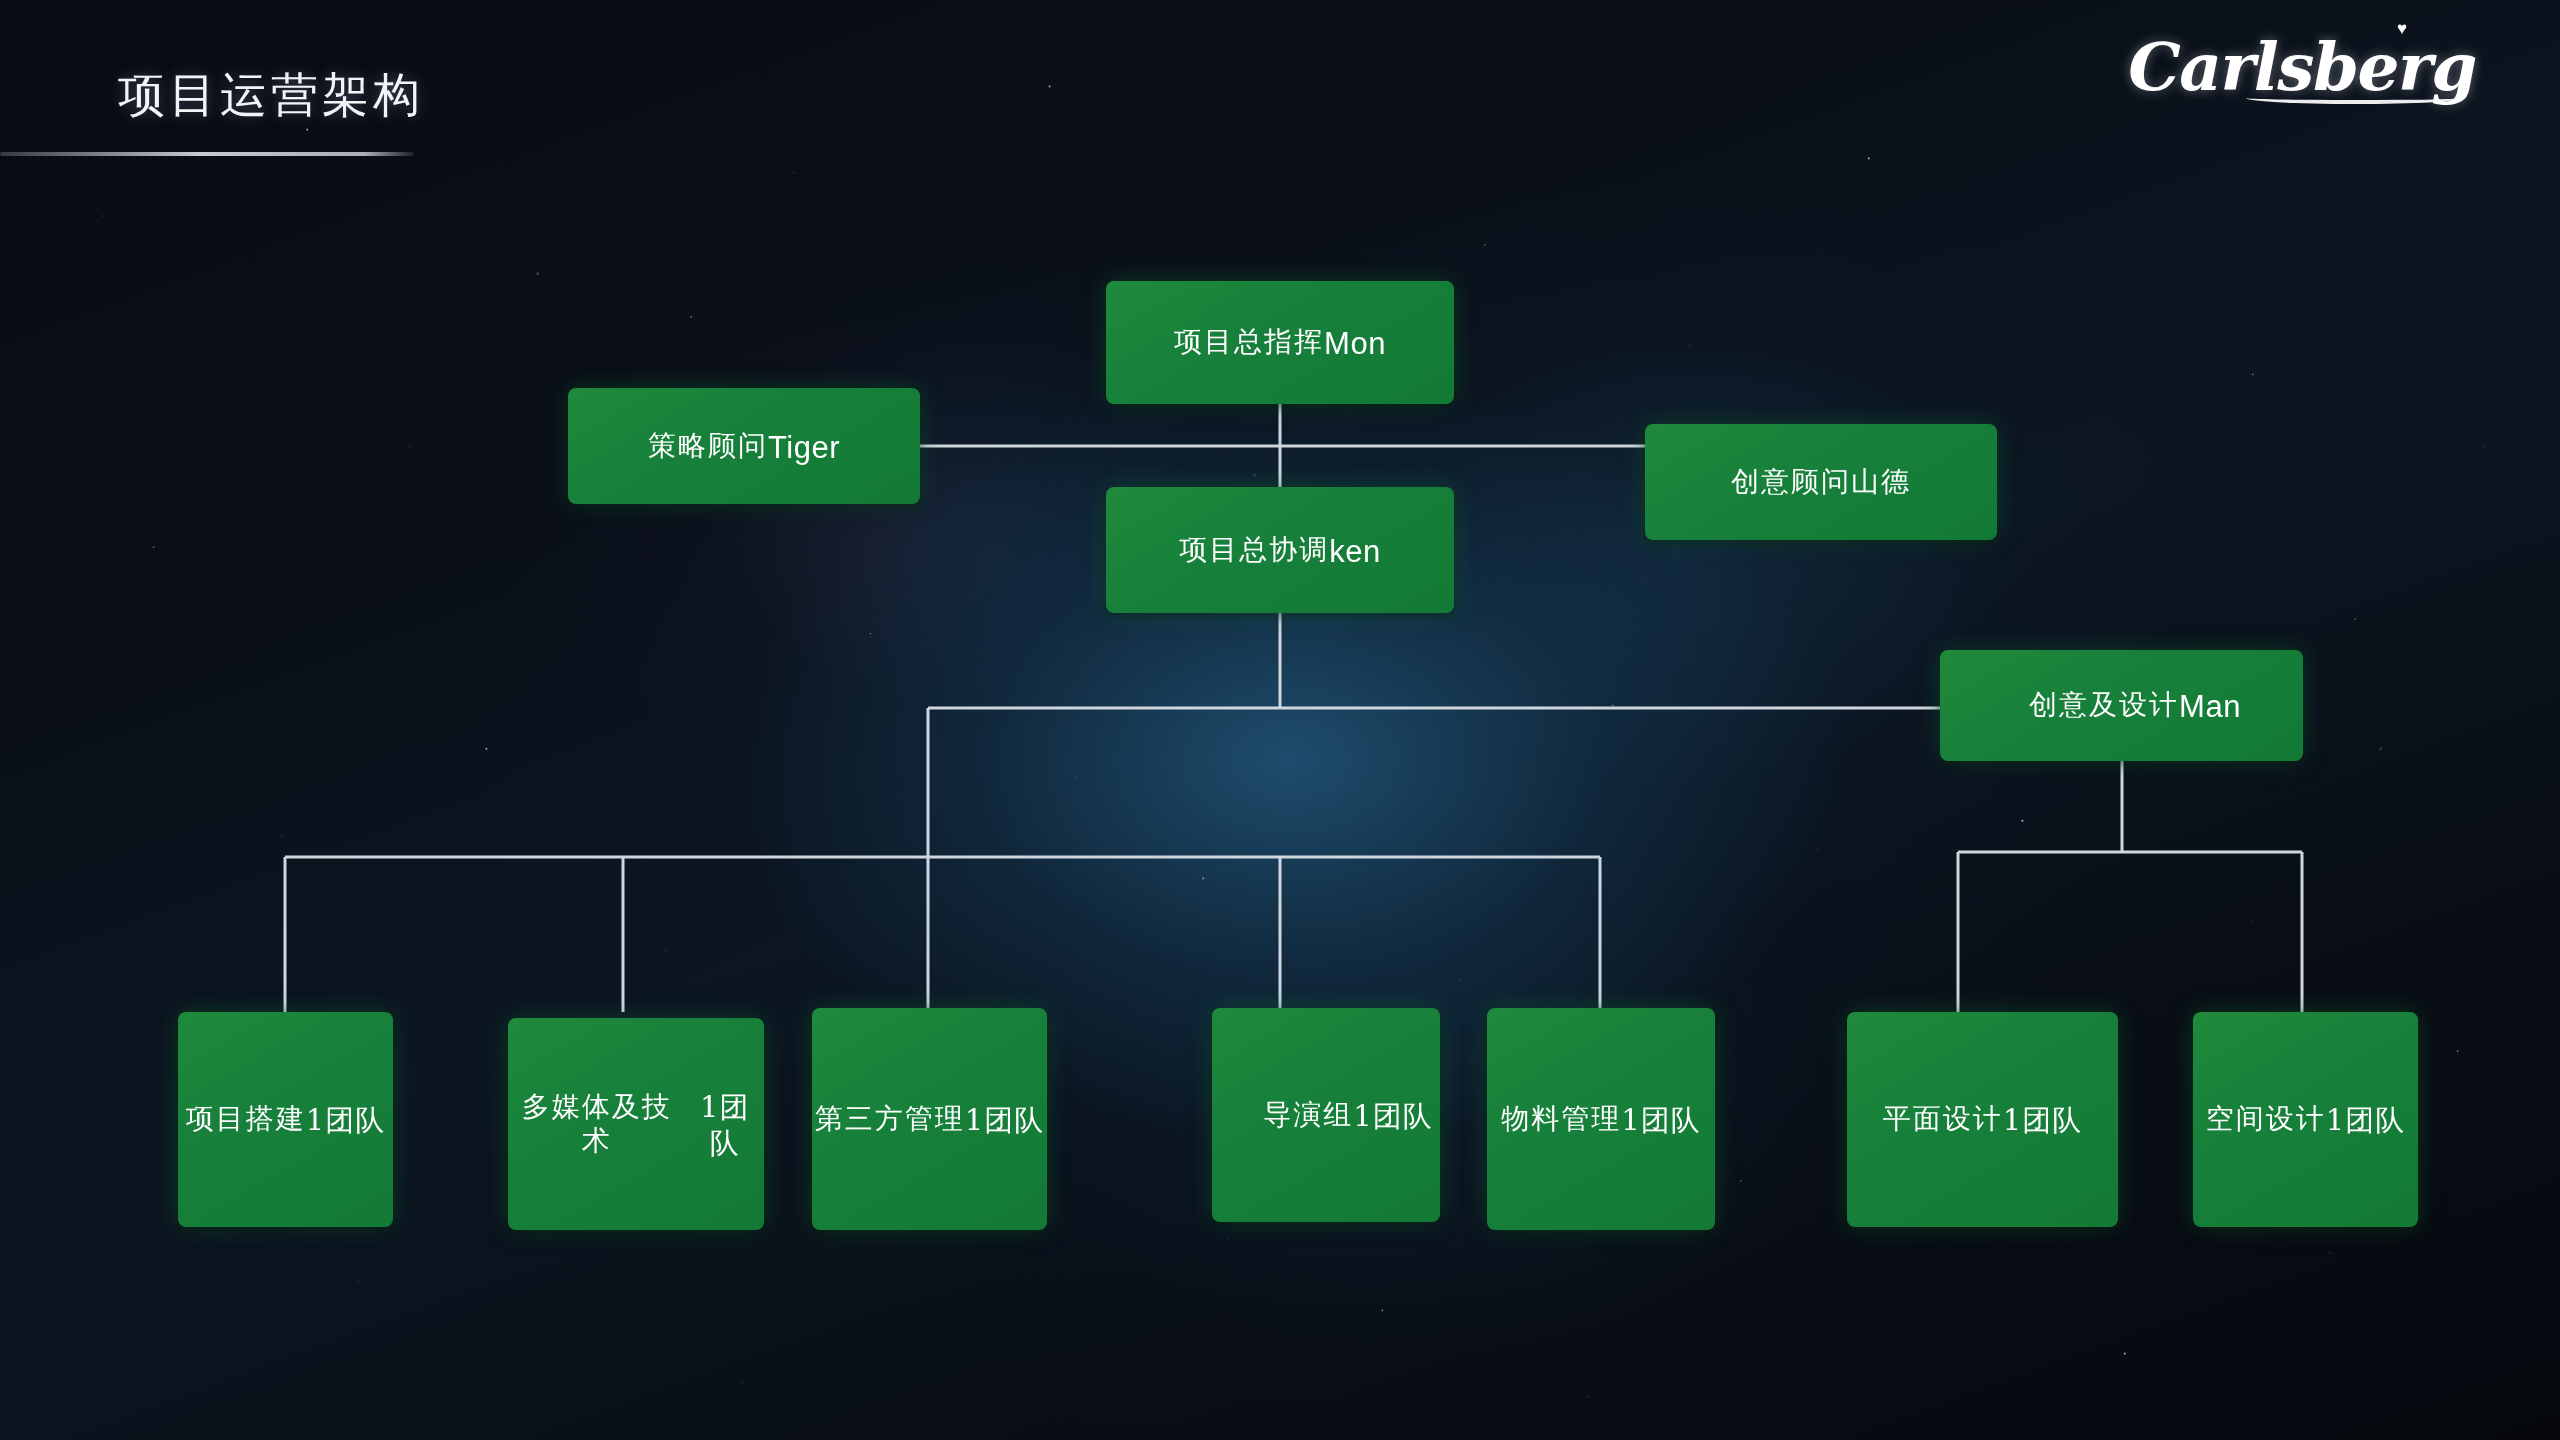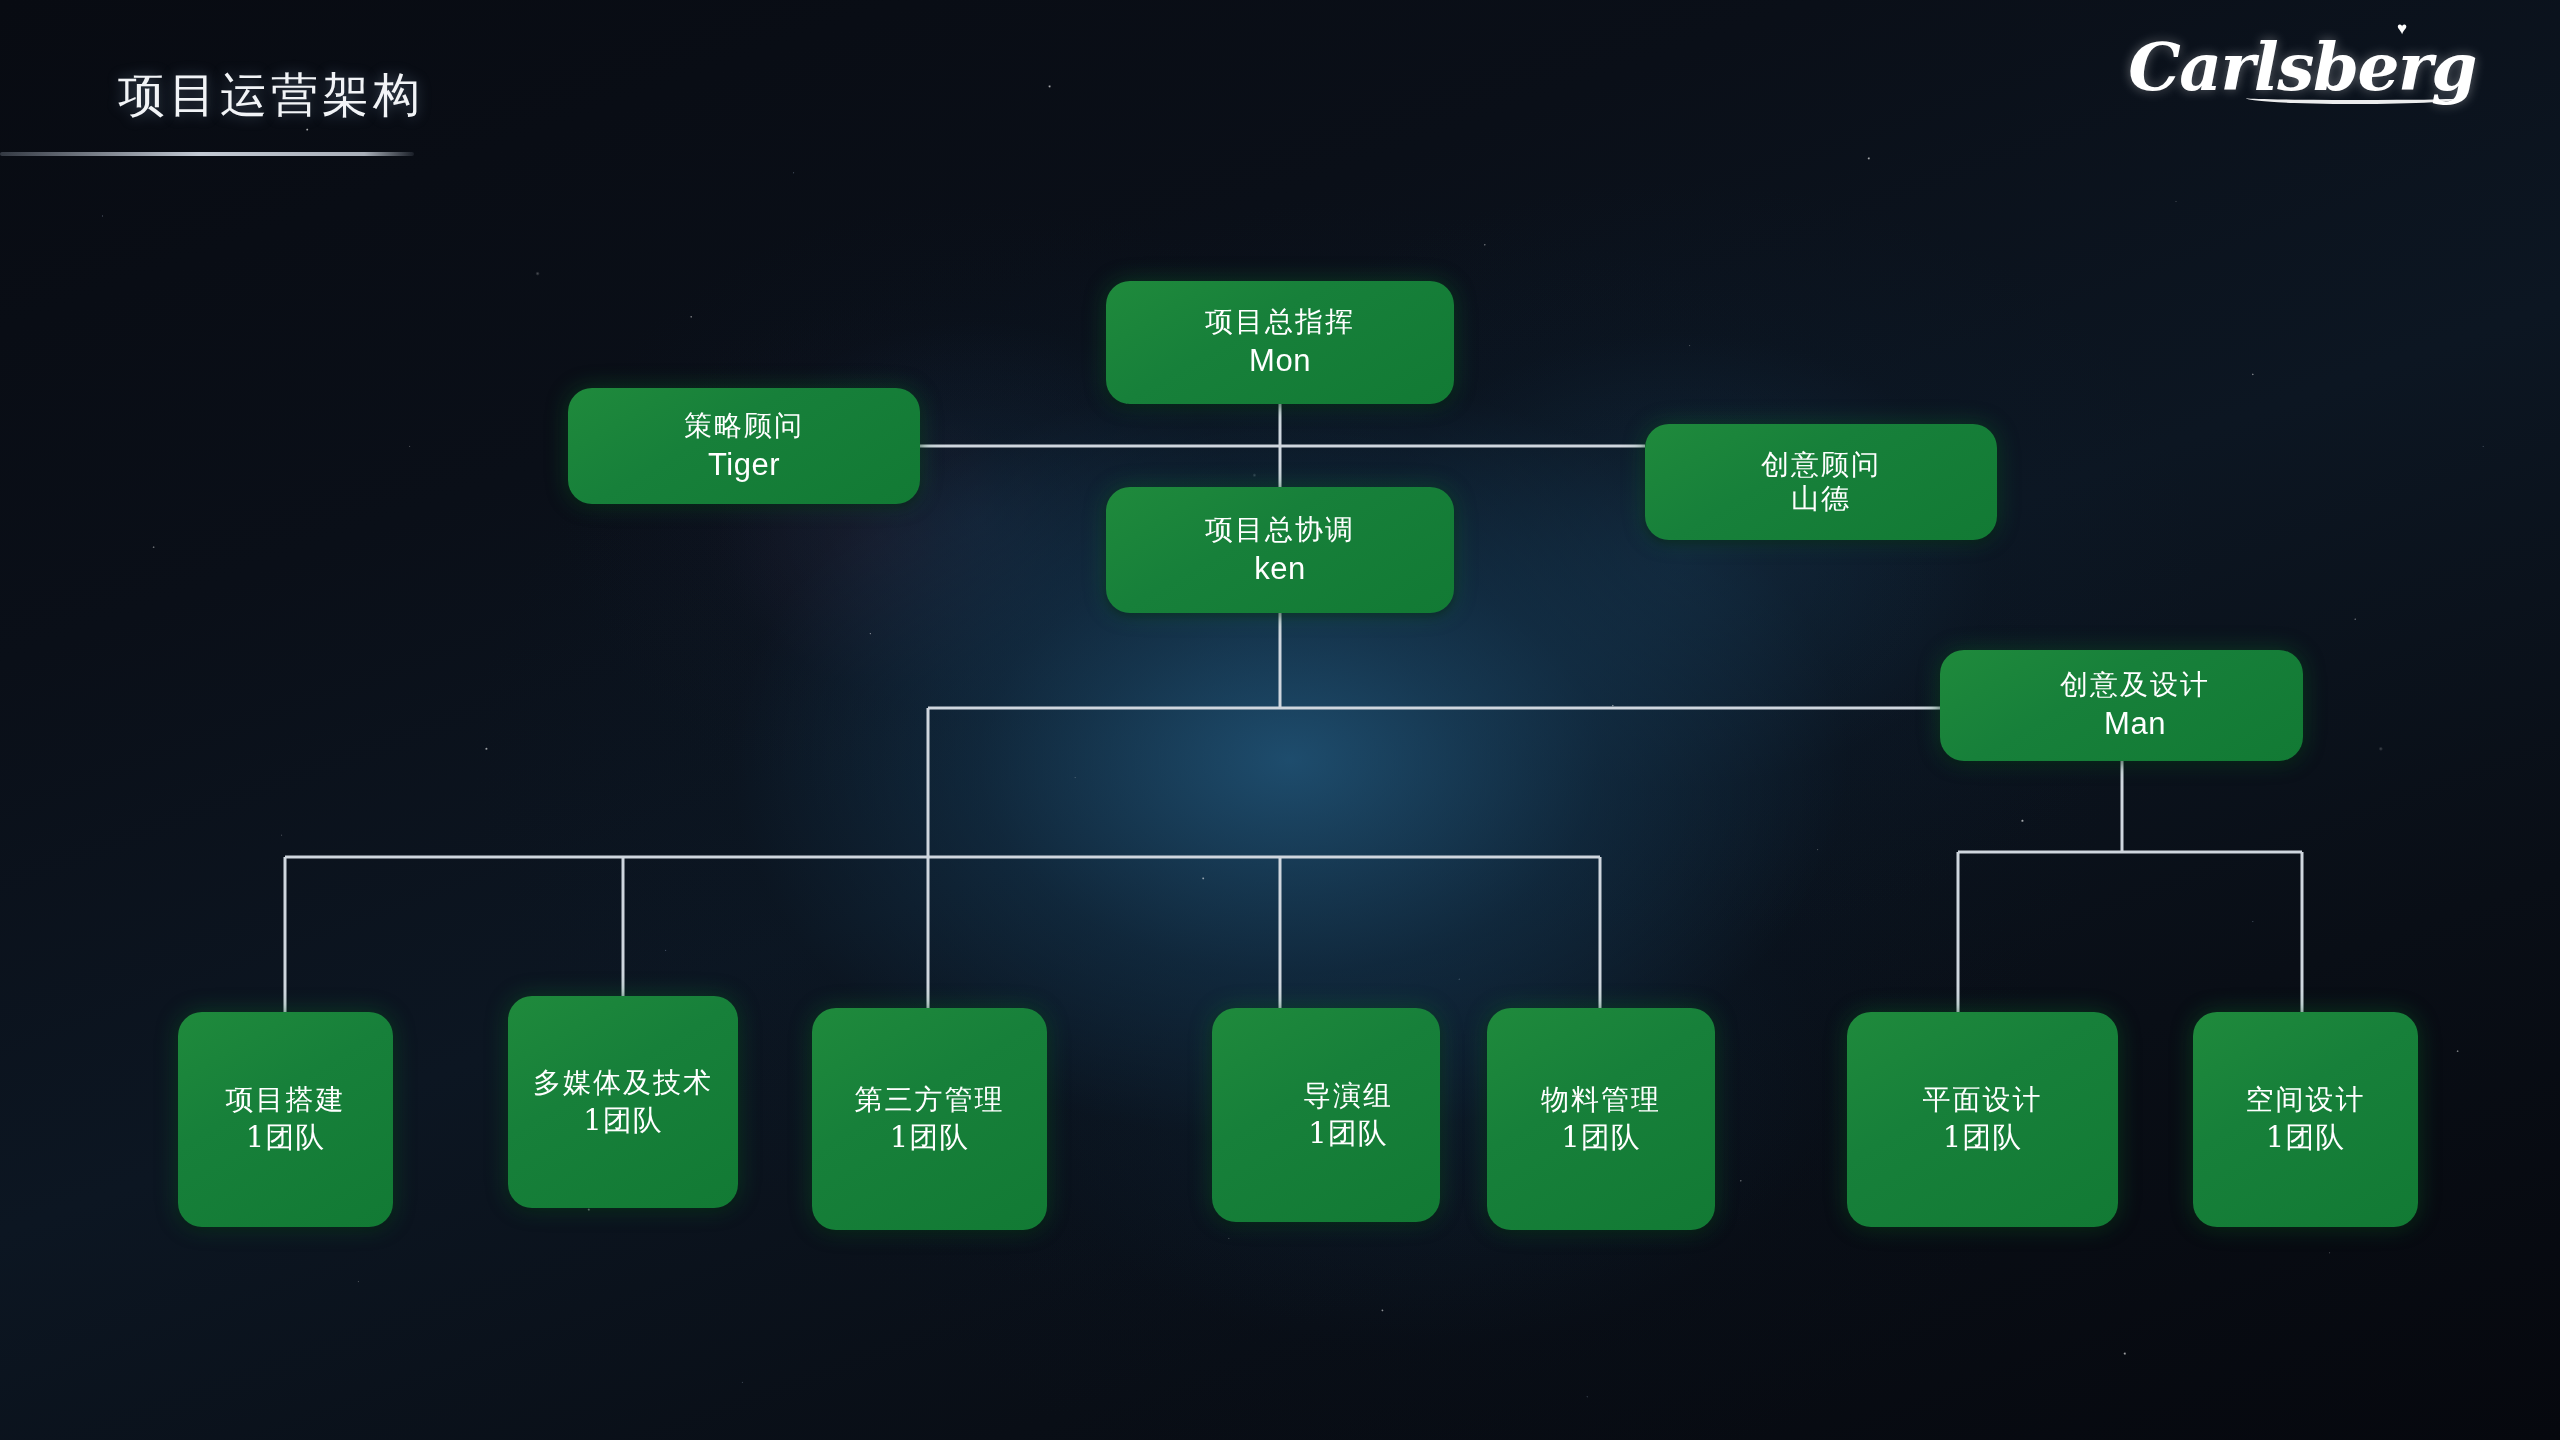--- a/index.html
+++ b/index.html
@@ -114,24 +114,24 @@
     width:13px; height:13px; color:#fff; font-size:17px; line-height:13px;
   }
 
   
   #wires { position:absolute; inset:0; pointer-events:none; }
   #wires line { stroke:#cfd6de; stroke-width:3; }
 
   
   .node {
     position:absolute;
-    display:flex; flex-direction:column;
+    display:flex; flex-direction:row;
     align-items:center; justify-content:center;
     background:linear-gradient(150deg,#1f8a3c 0%,#17803a 40%,#127a34 100%);
-    border-radius:24px;
+    border-radius:8px;
     box-shadow:0 0 22px rgba(20,120,55,.42), 0 3px 10px rgba(0,0,0,.45);
     color:#ffffff; text-align:center; line-height:1.22;
   }
   .node .l1 {
     font-family:"DejaVu Serif","Liberation Serif",serif;
     font-size:28px; letter-spacing:2px; font-weight:400;
   }
   .node .l2 {
     font-family:"Liberation Sans",sans-serif;
     font-size:31px; letter-spacing:.5px; margin-top:3px;
@@ -208,21 +208,21 @@
   <div class="node" style="left:1940px; top:650px; width:363px; height:111px;padding-left:27px;">
     <div class="l1">创意及设计</div>
     <div class="l2">Man</div>
   </div>
 
   <div class="node leaf" style="left:178px; top:1012px; width:215px; height:215px;">
     <div class="l1">项目搭建</div>
     <div class="l2">1团队</div>
   </div>
 
-  <div class="node leaf" style="left:508px; top:996px; width:230px; height:212px;text-align:right;">
+  <div class="node leaf" style="left:508px; top:1018px; width:256px; height:212px;">
     <div class="l1">多媒体及技术</div>
     <div class="l2">1团队</div>
   </div>
 
   <div class="node leaf" style="left:812px; top:1008px; width:235px; height:222px;">
     <div class="l1">第三方管理</div>
     <div class="l2">1团队</div>
   </div>
 
   <div class="node leaf" style="left:1212px; top:1008px; width:228px; height:214px;padding-left:44px;">

